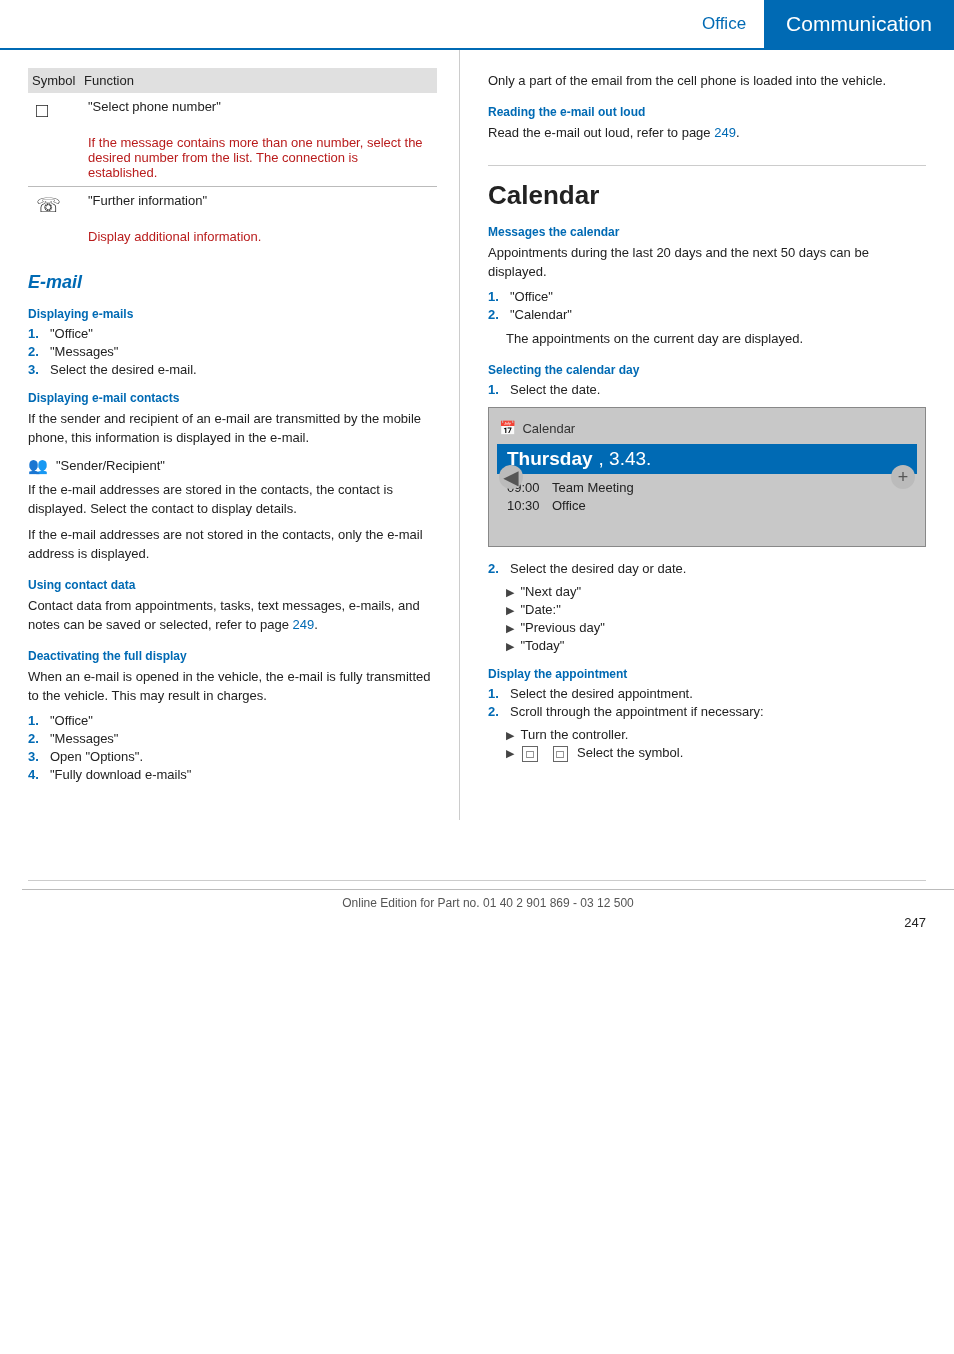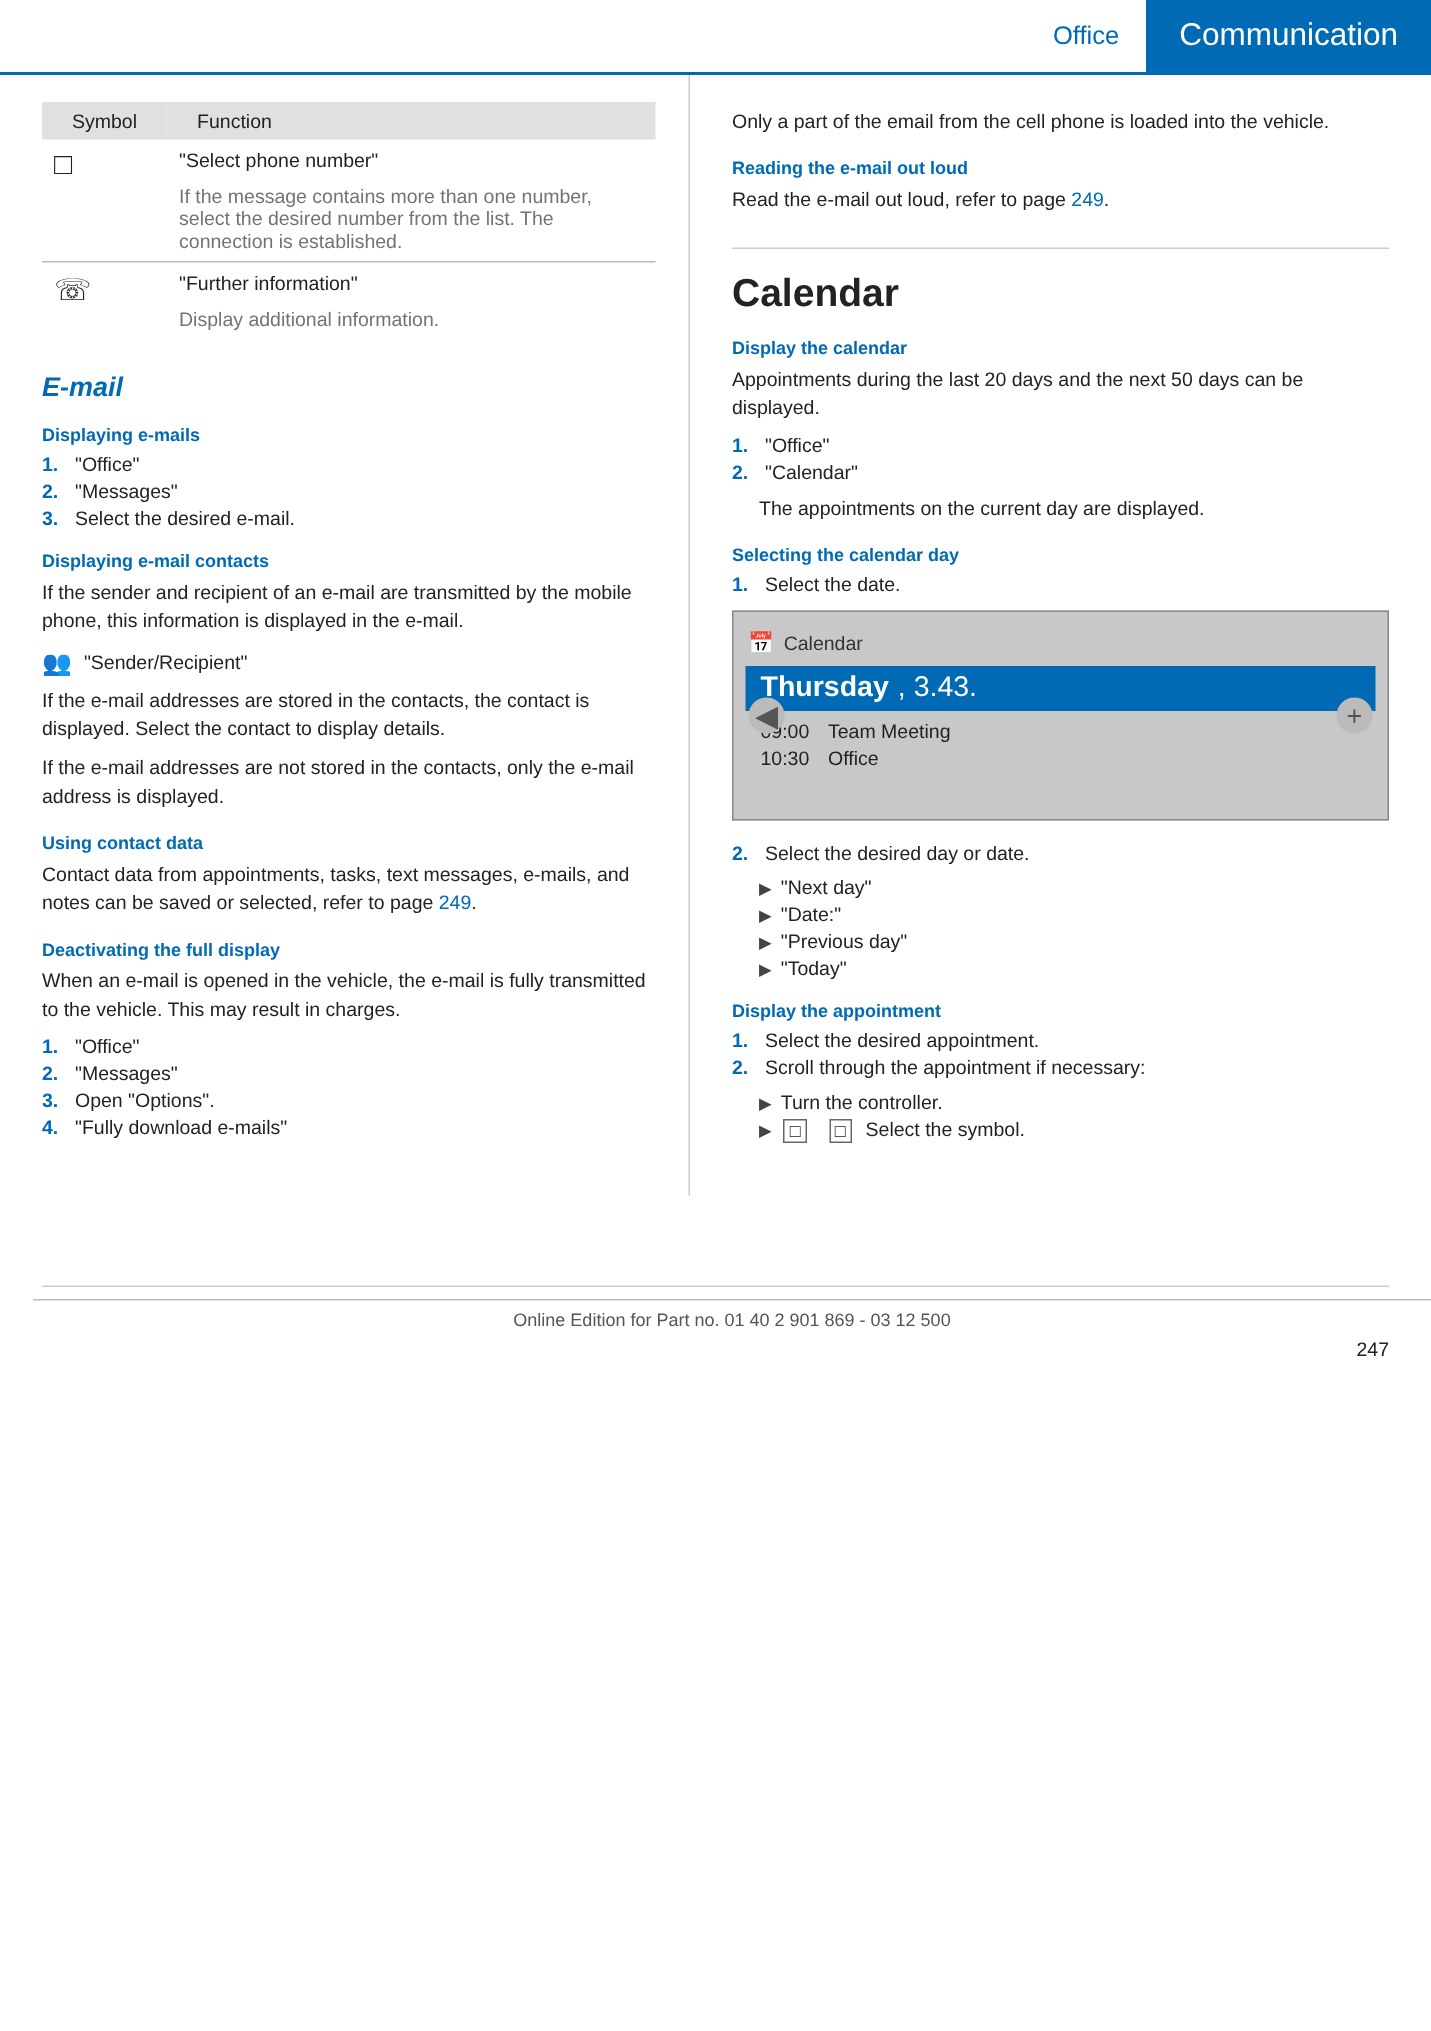--- a/index.html
+++ b/index.html
@@ -59,38 +59,38 @@
       width: 100%;
       border-collapse: collapse;
       margin-bottom: 22px;
       font-size: 13px;
     }
     .symbol-table thead tr {
       background: #e0e0e0;
     }
     .symbol-table th {
       text-align: left;
-      padding: 5px 20px;
+      padding: 5px 4px;
       font-weight: normal;
       font-size: 13px;
     }
     .symbol-table td {
       padding: 6px 8px;
       vertical-align: top;
     }
     .symbol-table tr.row-border-top td {
       border-top: 1px solid #bbb;
     }
     .symbol-col {
       width: 52px;
       font-size: 18px;
     }
     .sub-text {
-      color: #737373;
-      margin-top: 9px;
+      color: #b91c1c;
+      margin-top: 21px;
       font-size: 13px;
     }
 
     
     .section-heading {
       font-size: 18px;
       font-weight: bold;
       color: #222;
       margin: 18px 0 10px 0;
     }
@@ -390,21 +390,21 @@
 
   <div class="right-col">
 
     <p class="body-text" style="margin-top:4px;">Only a part of the email from the cell phone is loaded into the vehicle.</p>
 
     <div class="sub-heading">Reading the e-mail out loud</div>
     <p class="body-text">Read the e-mail out loud, refer to page <a class="link-blue">249</a>.</p>
 
     <div class="big-section-heading">Calendar</div>
 
-    <div class="sub-heading">Display the calendar</div>
+    <div class="sub-heading">Messages the calendar</div>
     <p class="body-text">Appointments during the last 20 days and the next 50 days can be displayed.</p>
     <ol class="num-list">
       <li>
         <span class="num blue-text">1.</span>
         <span>"Office"</span>
       </li>
       <li>
         <span class="num blue-text">2.</span>
         <span>"Calendar"</span>
       </li>

